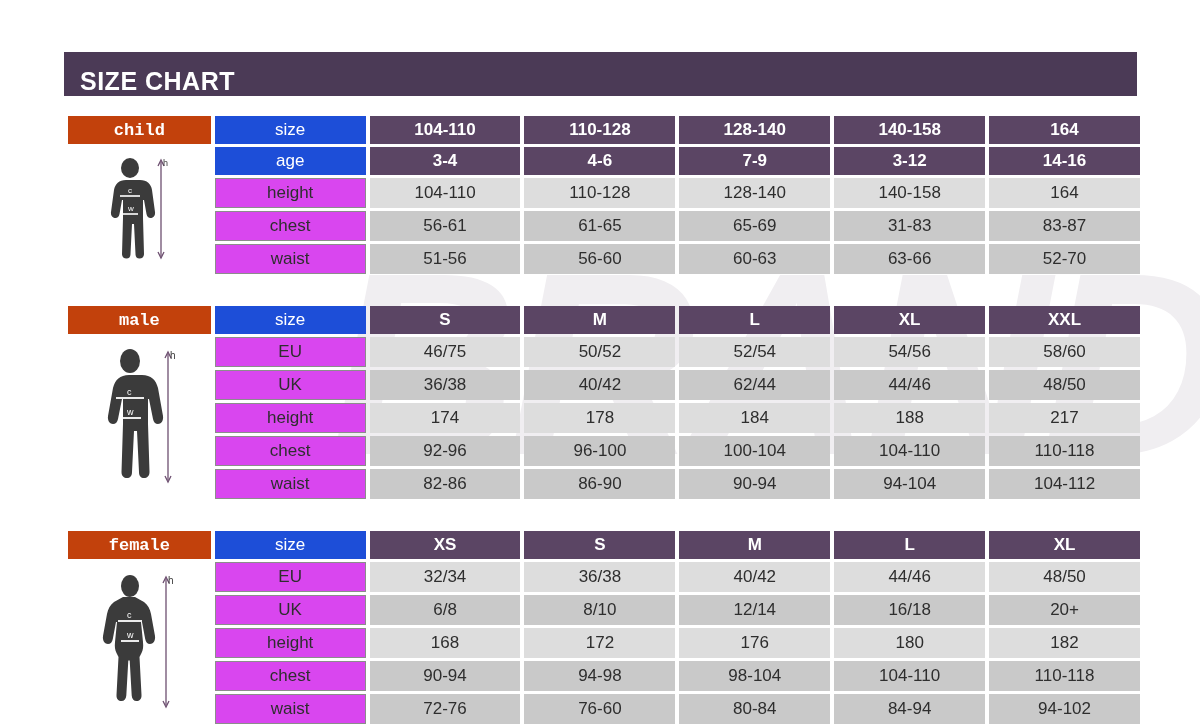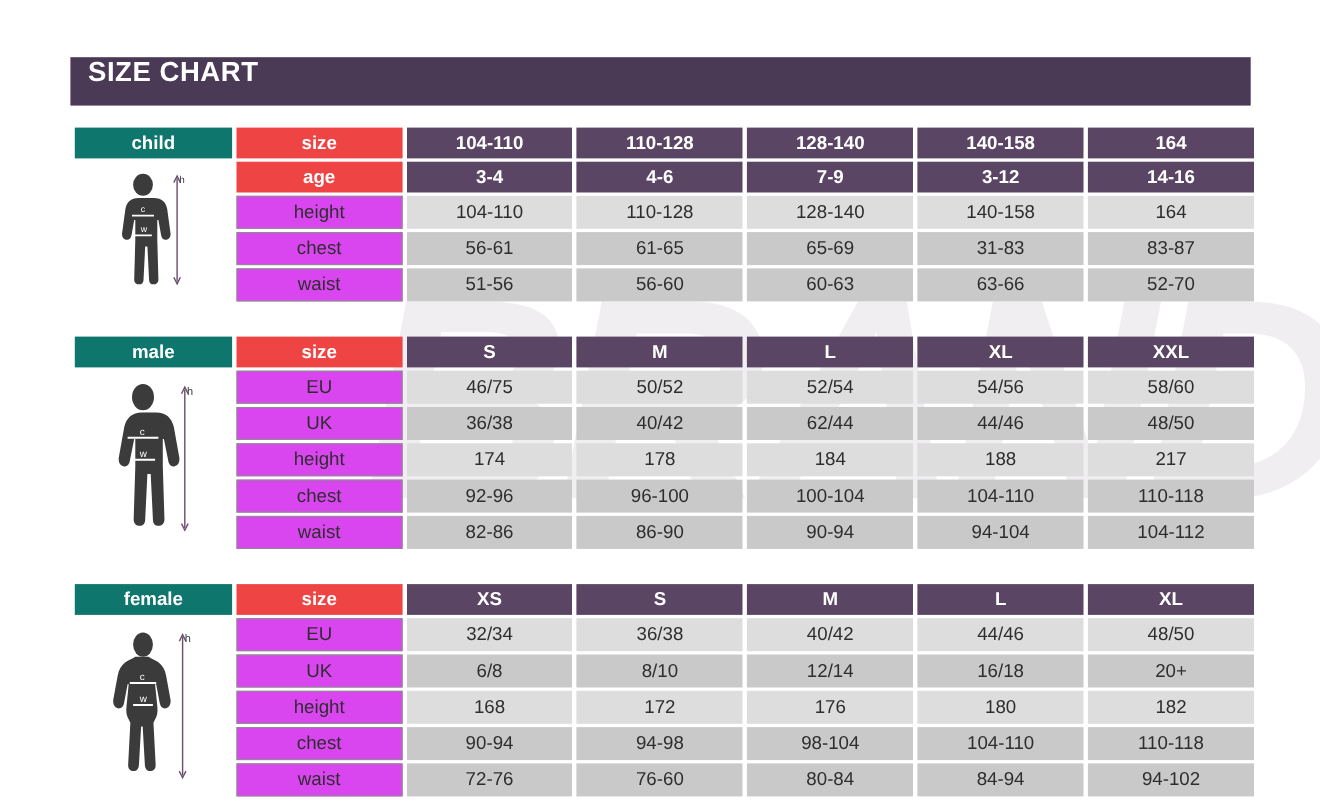--- a/index.html
+++ b/index.html
@@ -39,21 +39,21 @@
     z-index: 2;
   }
   .title-bar {
     position: absolute;
     left: 64px;
     top: 52px;
     width: 1073px;
     height: 44px;
     background: #4b3a56;
     display: flex;
-    align-items: flex-start;
+    align-items: flex-end;
   }
   .title-bar .title-text {
     color: #ffffff;
     font-size: 25px;
     font-weight: bold;
     letter-spacing: 0.5px;
     margin-left: 16px;
   }
   .grid {
     position: absolute;
@@ -71,29 +71,30 @@
     text-align: center;
     vertical-align: middle;
     font-size: 17px;
     color: #2e2e2e;
   }
   col.c-label { width: 140px; }
   col.c-attr  { width: 148px; }
   col.c-val   { width: 148px; }
 
   .cat-head {
-    background: #0f766e;
+    background: #c2410c;
     color: #ffffff !important;
     font-weight: bold;
     font-size: 19px;
+    font-family: Liberation Mono, monospace;
   }
   .attr-head {
-    background: #ef4444;
+    background: #1d4ed8;
     color: #ffffff !important;
-    font-weight: bold;
+    font-weight: normal;
     font-size: 18px;
     margin-left: 13px;
   }
   .val-head {
     background: #5b4564;
     color: #ffffff !important;
     font-weight: bold;
     font-size: 18px;
   }
   .attr-cell {

